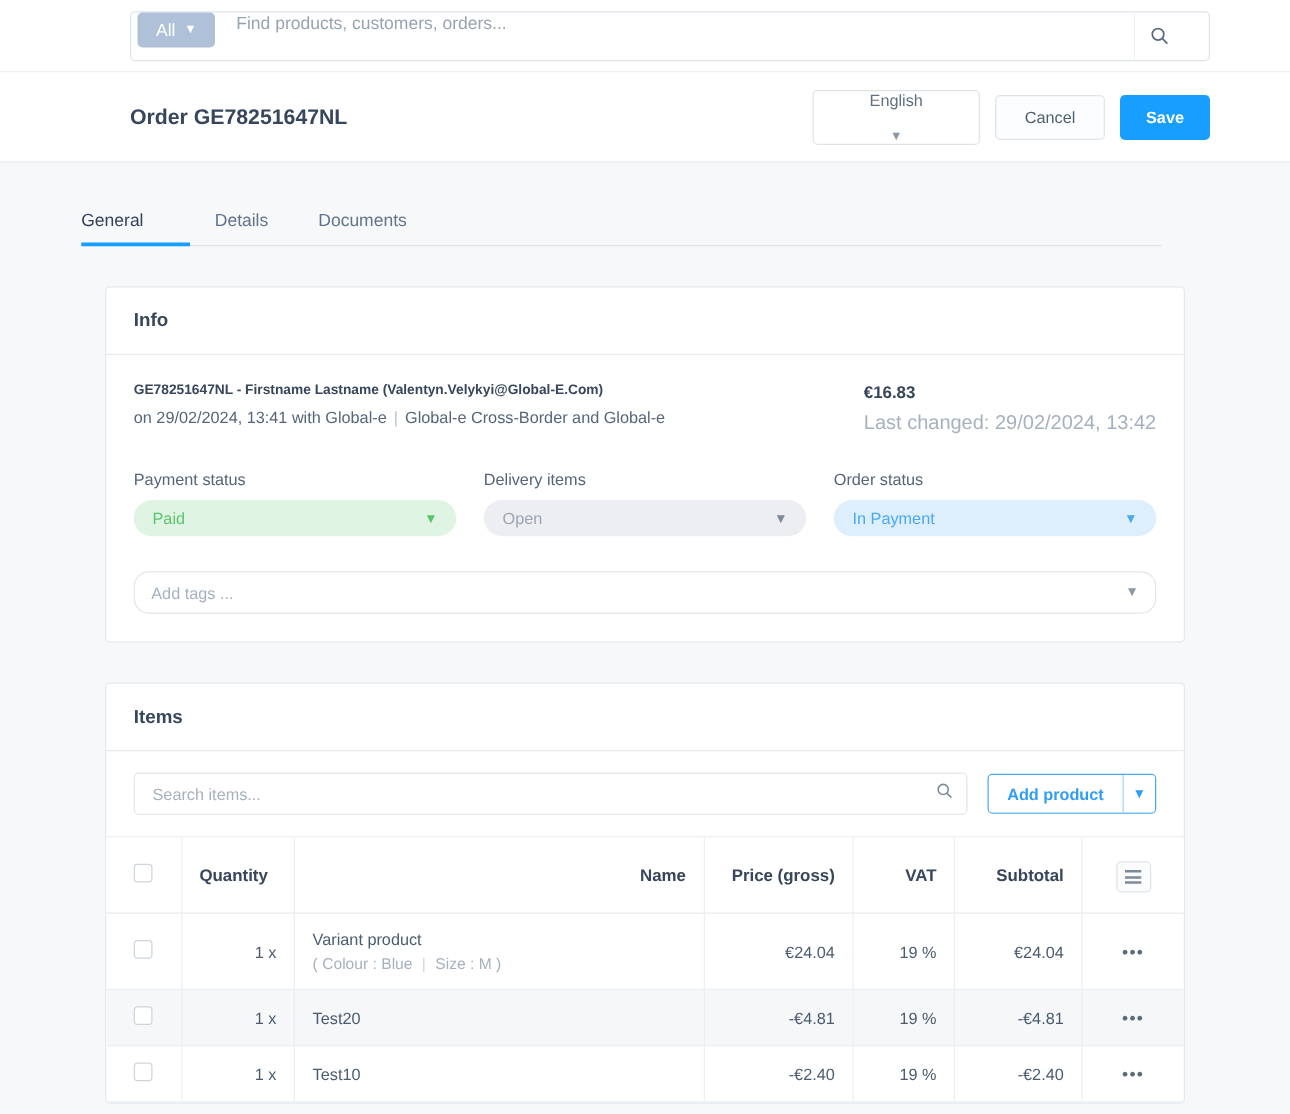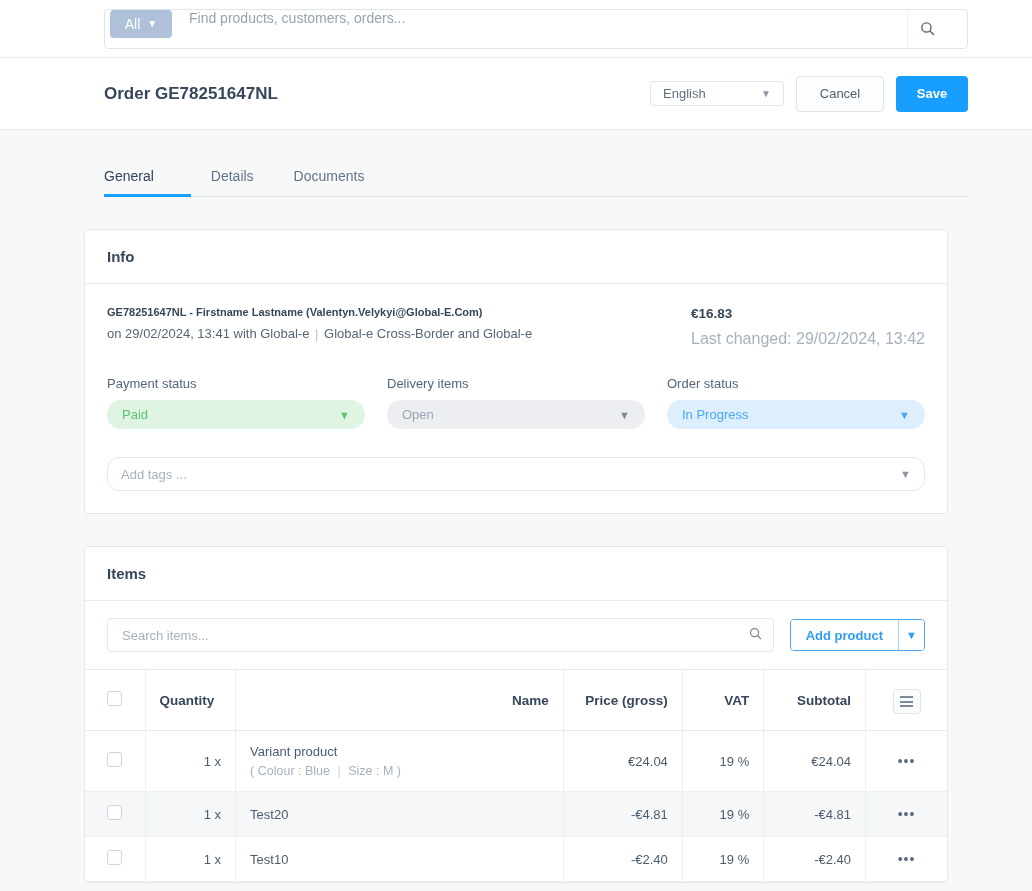--- a/index.html
+++ b/index.html
@@ -74,49 +74,50 @@
   .orderhead .inner {
     margin-left: 104px;
     width: 864px;
     display: flex;
     align-items: center;
     justify-content: space-between;
   }
   .order-title { font-size: 17px; font-weight: bold; color: #37465b; }
   .head-actions { display: flex; align-items: center; gap: 12px; }
   .lang-select {
-    width: 134px; height: 25px;
+    width: 134px; height: 44px;
     border: 1px solid #dfe4e9;
     border-radius: 4px;
     background: #fff;
     display: flex; align-items: center; justify-content: space-between;
     padding: 0 12px;
     font-size: 13px; color: #60707f;
     cursor: pointer;
+    flex-direction: column;
   }
   .lang-select .cv { font-size: 10px; color: #8b98a7; }
   .btn-cancel {
     height: 36px; min-width: 88px;
     border: 1px solid #dfe4e9; border-radius: 4px;
     background: #fcfdfe; color: #4e5f72;
     font-size: 13px; font-family: inherit;
     cursor: pointer;
   }
   .btn-save {
     height: 36px; min-width: 72px;
     border: none; border-radius: 4px;
     background: #189eff; color: #fff;
     font-size: 13px; font-weight: bold; font-family: inherit;
     cursor: pointer;
   }
 
   
   .tabs-wrap { padding-top: 32px; }
   .tabs {
-    margin-left: 104px;
+    margin-left: 65px;
     width: 864px;
     display: flex;
     border-bottom: 1px solid #dfe4e9;
   }
   .tab {
     padding: 6px 20px 12px 20px;
     font-size: 14px;
     color: #62738a;
     cursor: pointer;
     position: relative;
@@ -344,21 +345,21 @@
       <div class="status-col">
         <div class="status-label">Delivery items</div>
         <div class="status-pill pill-gray">
           <span>Open</span>
           <span class="cv">▼</span>
         </div>
       </div>
       <div class="status-col">
         <div class="status-label">Order status</div>
         <div class="status-pill pill-blue">
-          <span>In Progress</span>
+          <span>In Payment</span>
           <span class="cv">▼</span>
         </div>
       </div>
     </div>
 
     <div class="tags-input">
       <span>Add tags ...</span>
       <span class="cv">▼</span>
     </div>
 

